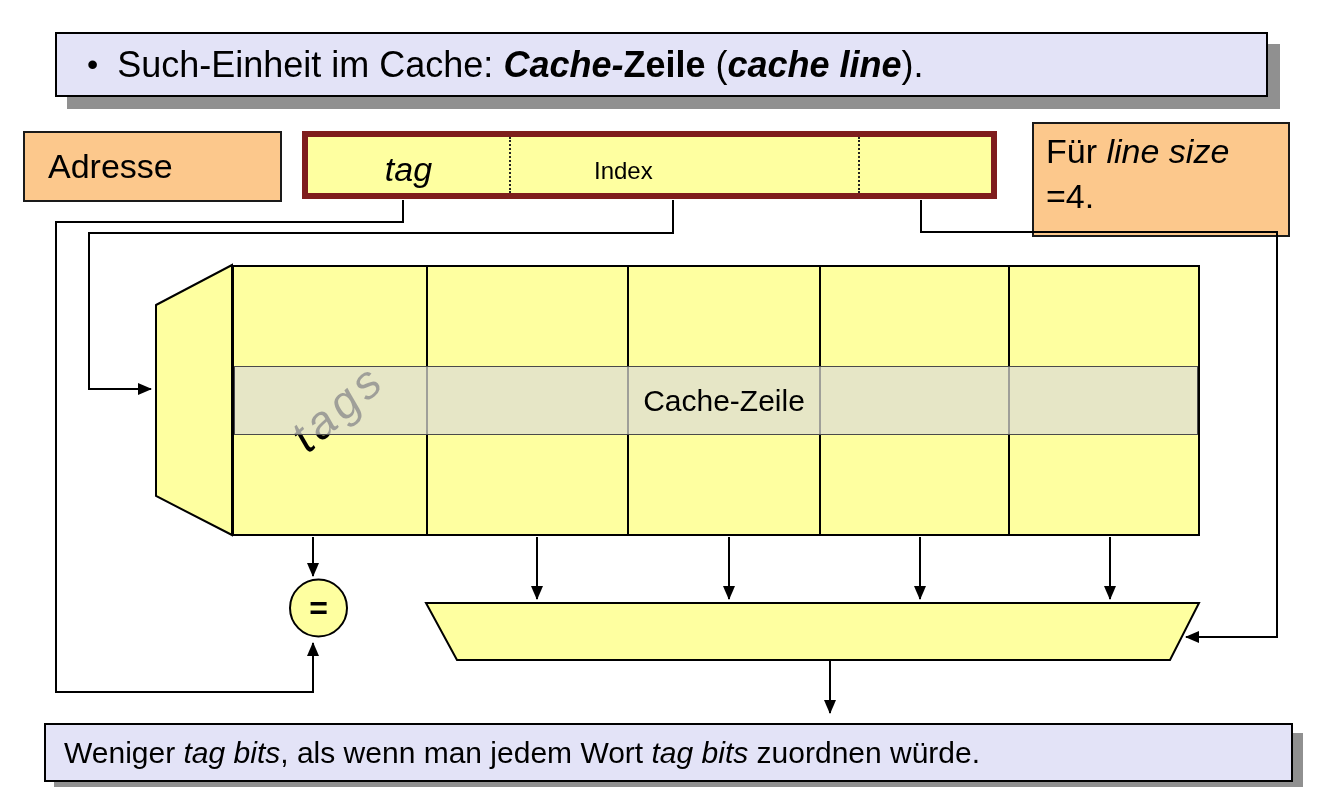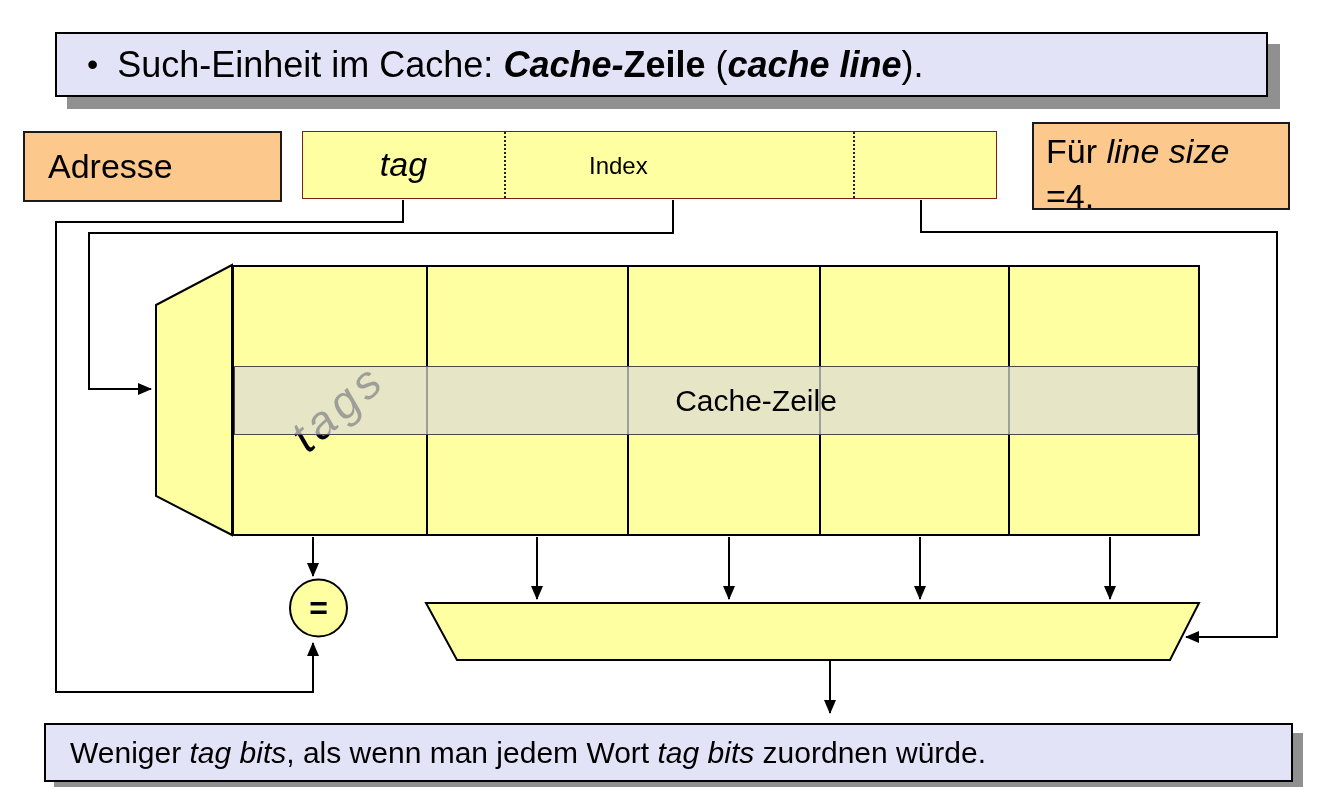--- a/index.html
+++ b/index.html
@@ -16,35 +16,35 @@
   .panel{
     background:var(--panel);
     border:2px solid #000;
     box-shadow:12px 12px 0 0 var(--shadow);
     display:flex;align-items:center;
   }
   #title-box{left:55px;top:32px;width:1213px;height:65px;font-size:36px;}
   #title-bullet{margin-left:30px;font-size:32px;}
   #title-text{margin-left:19px;white-space:nowrap;}
   #footer-box{left:44px;top:723px;width:1249px;height:59px;font-size:30px;
-    box-shadow:10px 10px 0 0 var(--shadow);padding-left:24px;}
+    box-shadow:10px 10px 0 0 var(--shadow);padding-left:18px;}
 
   
   .orange-box{
     background:var(--accent_orange);
     border:2px solid #1a1a1a;
   }
   #adresse-box{left:23px;top:131px;width:259px;height:71px;display:flex;
     align-items:center;padding-left:23px;font-size:34px;}
-  #note-box{left:1032px;top:122px;width:258px;height:88px;
+  #note-box{left:1032px;top:122px;width:258px;height:115px;
     padding:5px 0 0 12px;font-size:34px;line-height:45px;}
 
   
   #addr-bar{left:302px;top:131px;width:695px;height:68px;
-    background:var(--cell_yellow);border:1px solid #7f1d1d;}
+    background:var(--cell_yellow);border:6px solid #7f1d1d;}
   .field-sep{position:absolute;top:0;bottom:0;width:0;
     border-left:2px dotted #222;}
   #addr-sep-1{left:201px;}
   #addr-sep-2{left:550px;}
   #tag-label{position:absolute;left:0;top:0;width:201px;height:64px;
     display:flex;align-items:center;justify-content:center;
     font-size:34px;font-style:italic;}
   #index-label{position:absolute;left:286px;top:0;height:68px;
     display:flex;align-items:center;font-size:24px;}
 
@@ -56,21 +56,21 @@
   #col-sep-3{left:585px;} #col-sep-4{left:774px;}
 
   #tags-label{left:255px;top:372px;width:165px;height:70px;
     display:flex;align-items:center;justify-content:center;
     font-size:46px;font-style:italic;letter-spacing:5px;
     transform:rotate(-41deg);color:#000;}
 
   #cache-line-row{left:234px;top:366px;width:964px;height:69px;
     background:var(--highlight_band);border:1px solid #4a4a4a;}
   #cache-line-label{left:628px;top:367px;width:192px;height:67px;
-    display:flex;align-items:center;justify-content:center;font-size:30px;margin-left:32px;}
+    display:flex;align-items:center;justify-content:center;font-size:30px;}
 
   
   #eq-label{left:296px;top:586px;width:45px;height:44px;
     display:flex;align-items:center;justify-content:center;
     font-size:32px;font-weight:bold;}
 
   #svg-overlay{position:absolute;left:0;top:0;width:1323px;height:787px;
     pointer-events:none;}
   #svg-overlay .shape{fill:var(--cell_yellow);stroke:var(--line);stroke-width:2;}
   #svg-overlay .wire{fill:none;stroke:var(--line);stroke-width:2;}

